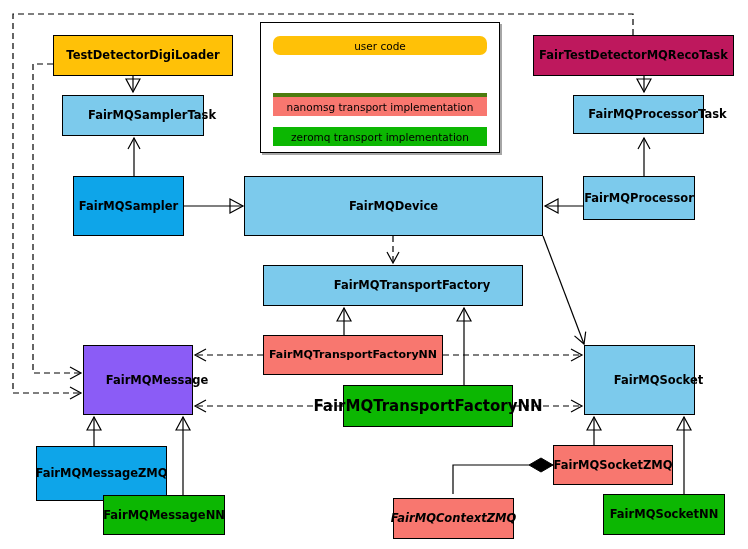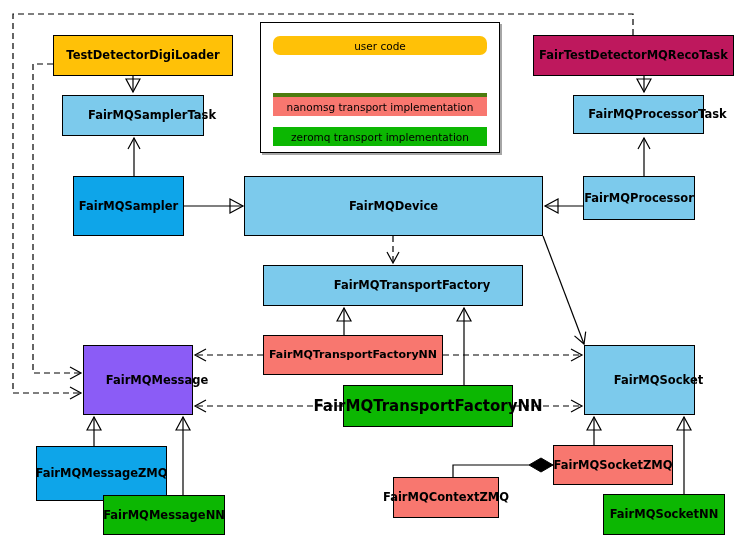--- a/index.html
+++ b/index.html
@@ -107,21 +107,21 @@
     </div>
   <div class="node" style="left: 36px; top: 446px; width: 131px; height: 55px; background: #0ea5e9;">
       <span>FairMQMessageZMQ</span>
     </div>
   <div class="node" style="left: 103px; top: 495px; width: 122px; height: 40px; background: rgb(12, 183, 2);">
       <span>FairMQMessageNN</span>
     </div>
   <div class="node" style="left: 553px; top: 445px; width: 120px; height: 40px; background: rgb(248, 119, 111);">
       <span>FairMQSocketZMQ</span>
     </div>
-  <div class="node" style="left: 393px; top: 477px; width: 106px; height: 41px; background: rgb(248, 119, 111);">
+  <div class="node" style="left: 393px; top: 498px; width: 121px; height: 41px; background: rgb(248, 119, 111); font-style: italic;">
       <span>FairMQContextZMQ</span>
     </div>
   <div class="node" style="left: 603px; top: 494px; width: 122px; height: 41px; background: rgb(12, 183, 2);">
       <span>FairMQSocketNN</span>
     </div>
 
   <div id="legend">
     <div class="legend-item" style="top: 13px; background: rgb(255, 193, 7); border-radius: 7px;">
         <span>user code</span>
       </div>

